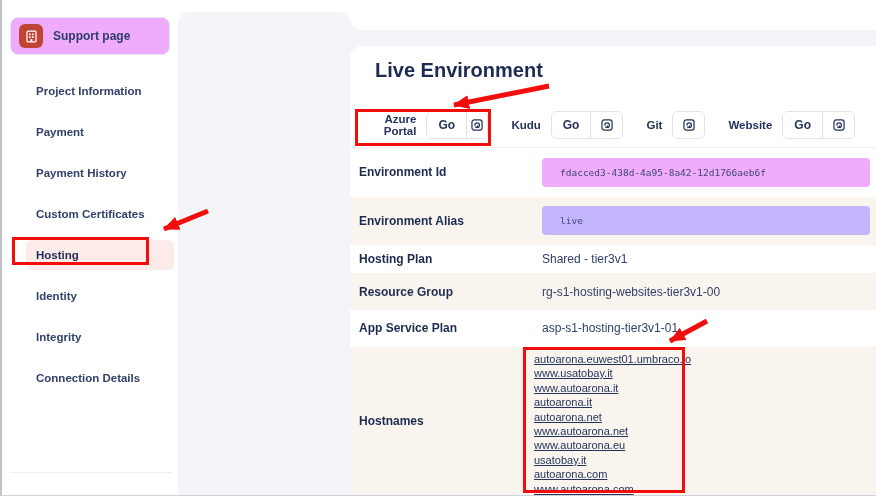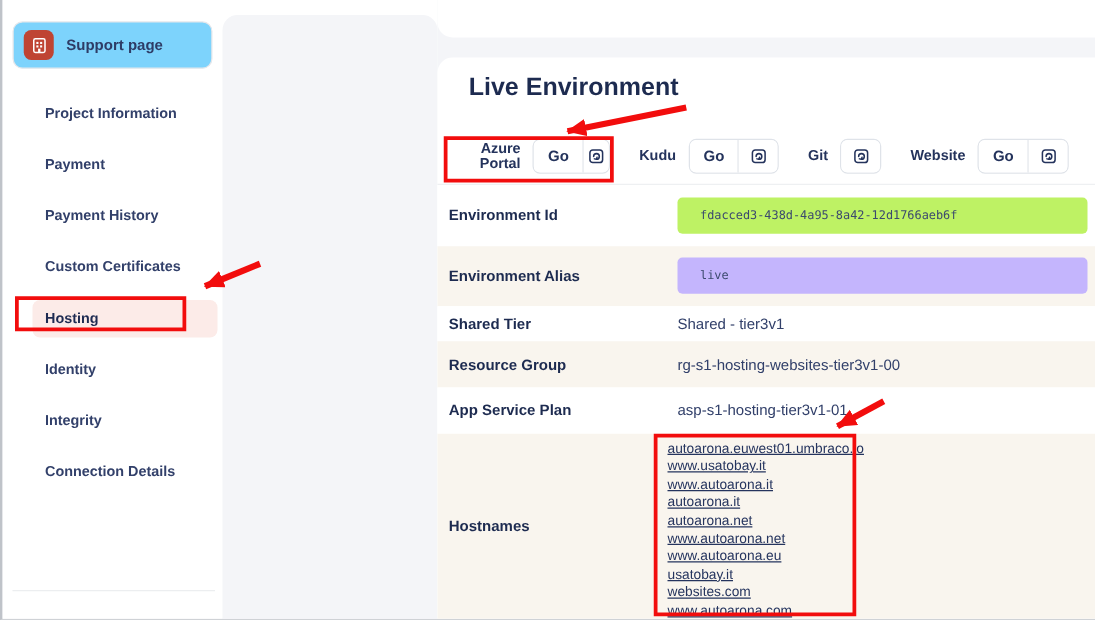--- a/index.html
+++ b/index.html
@@ -3,21 +3,21 @@
 <meta charset="utf-8">
 <style>
   * { margin:0; padding:0; box-sizing:border-box; }
   body { font-family:"Liberation Sans",sans-serif; background:#fff; }
   .screen { position:relative; width:876px; height:496px; background:#fff; overflow:hidden;
             border-left:2px solid #bfc3c9; border-bottom:1px solid #cfd2d6; }
 
   
   .sidebar { position:absolute; left:0; top:0; width:176px; height:100%; background:#fff; }
   .support-card { position:absolute; left:8px; top:17px; width:160px; height:38px;
-                  border:1px solid #e5e7eb; border-radius:8px; background:#7dd3fc;
+                  border:1px solid #e5e7eb; border-radius:8px; background:#f0abfc;
                   display:flex; align-items:center; gap:10px; padding-left:8px; cursor:pointer; }
   .support-icon { width:24px; height:24px; border-radius:6px; background:#bf4433;
                   display:flex; align-items:center; justify-content:center; flex:0 0 auto; }
   .support-label { font-size:12px; font-weight:600; color:#2e3c66; }
   .nav { position:absolute; left:16px; top:70px; right:0; display:flex; flex-direction:column; }
   .nav-item { height:41px; display:flex; align-items:center; padding-left:18px;
               font-size:11.5px; font-weight:600; color:#32406a; cursor:pointer; }
   .nav-item.active { height:30px; margin:5.5px 4px 5.5px 8px; padding-left:10px;
                      background:#fcebe8; border-radius:6px; color:#1e2b52; font-weight:700; }
   .sidebar-divider { position:absolute; left:8px; right:6px; top:472px; height:1px; background:#eceef0; }
@@ -48,21 +48,21 @@
   .env-table { position:absolute; left:0; right:0; top:101px; bottom:0;
                display:flex; flex-direction:column; border-top:1px solid #eef0f2; }
   .t-row { display:flex; align-items:center; }
   .t-row.beige { background:#f9f5ee; }
   .t-row.white { background:#fff; }
   .row-label { width:183px; padding-left:9px; font-size:12px; font-weight:700; color:#1d2b50; flex:0 0 auto; }
   .row-value { flex:1; padding-left:9px; font-size:12px; color:#32406a; }
   .chip-wrap { flex:1; padding:0 8px 0 9px; }
   .code-chip { height:29px; line-height:29px; border-radius:4px; padding-left:18px;
                font-family:"DejaVu Sans Mono",monospace; font-size:9.5px; color:#3c4a6e; }
-  .chip-gray  { background:#bef264; }
+  .chip-gray  { background:#f0abfc; }
   .chip-sand  { background:#c4b5fd; }
   .hostname-list { flex:1; padding:5px 0 0 1px; align-self:stretch; }
   .hostname-link { display:block; width:fit-content; font-size:11px; line-height:14.4px;
                    color:#25345e; text-decoration:underline; cursor:pointer; }
 
   
   .anno-box { position:absolute; border:3px solid #f20d0d; pointer-events:none; }
   .anno-box.b-toolbar  { left:353px; top:109px; width:136px; height:37px; }
   .anno-box.b-hosting  { left:10px;  top:237px; width:137px; height:28px; }
   .anno-box.b-hostnames{ left:521px; top:347px; width:162px; height:146px; }
@@ -187,21 +187,21 @@
             <div class="code-chip chip-gray">fdacced3-438d-4a95-8a42-12d1766aeb6f</div>
           </div>
         </div>
         <div class="t-row beige" style="height:50px">
           <div class="row-label">Environment Alias</div>
           <div class="chip-wrap">
             <div class="code-chip chip-sand">live</div>
           </div>
         </div>
         <div class="t-row white" style="height:29px">
-          <div class="row-label">Shared Tier</div>
+          <div class="row-label">Hosting Plan</div>
           <div class="row-value">Shared - tier3v1</div>
         </div>
         <div class="t-row beige" style="height:38px">
           <div class="row-label">Resource Group</div>
           <div class="row-value">rg-s1-hosting-websites-tier3v1-00</div>
         </div>
         <div class="t-row white" style="height:38px">
           <div class="row-label">App Service Plan</div>
           <div class="row-value">asp-s1-hosting-tier3v1-01</div>
         </div>
@@ -209,21 +209,21 @@
           <div class="row-label">Hostnames</div>
           <div class="hostname-list">
               <a class="hostname-link">autoarona.euwest01.umbraco.io</a>
               <a class="hostname-link">www.usatobay.it</a>
               <a class="hostname-link">www.autoarona.it</a>
               <a class="hostname-link">autoarona.it</a>
               <a class="hostname-link">autoarona.net</a>
               <a class="hostname-link">www.autoarona.net</a>
               <a class="hostname-link">www.autoarona.eu</a>
               <a class="hostname-link">usatobay.it</a>
-              <a class="hostname-link">websites.com</a>
+              <a class="hostname-link">autoarona.com</a>
               <a class="hostname-link">www.autoarona.com</a>
             </div>
         </div>
       </div>
     </div>
   </div>
 
   <div class="anno-box b-toolbar"></div>
   <div class="anno-box b-hosting"></div>
   <div class="anno-box b-hostnames"></div>

